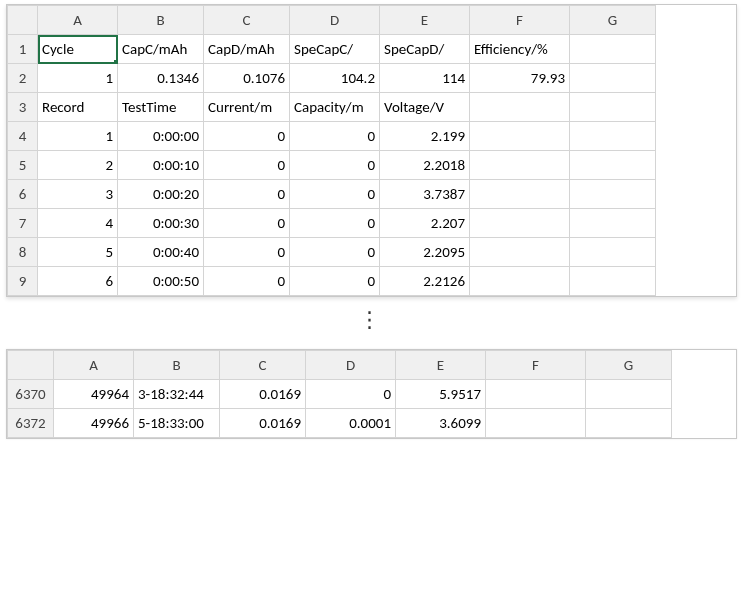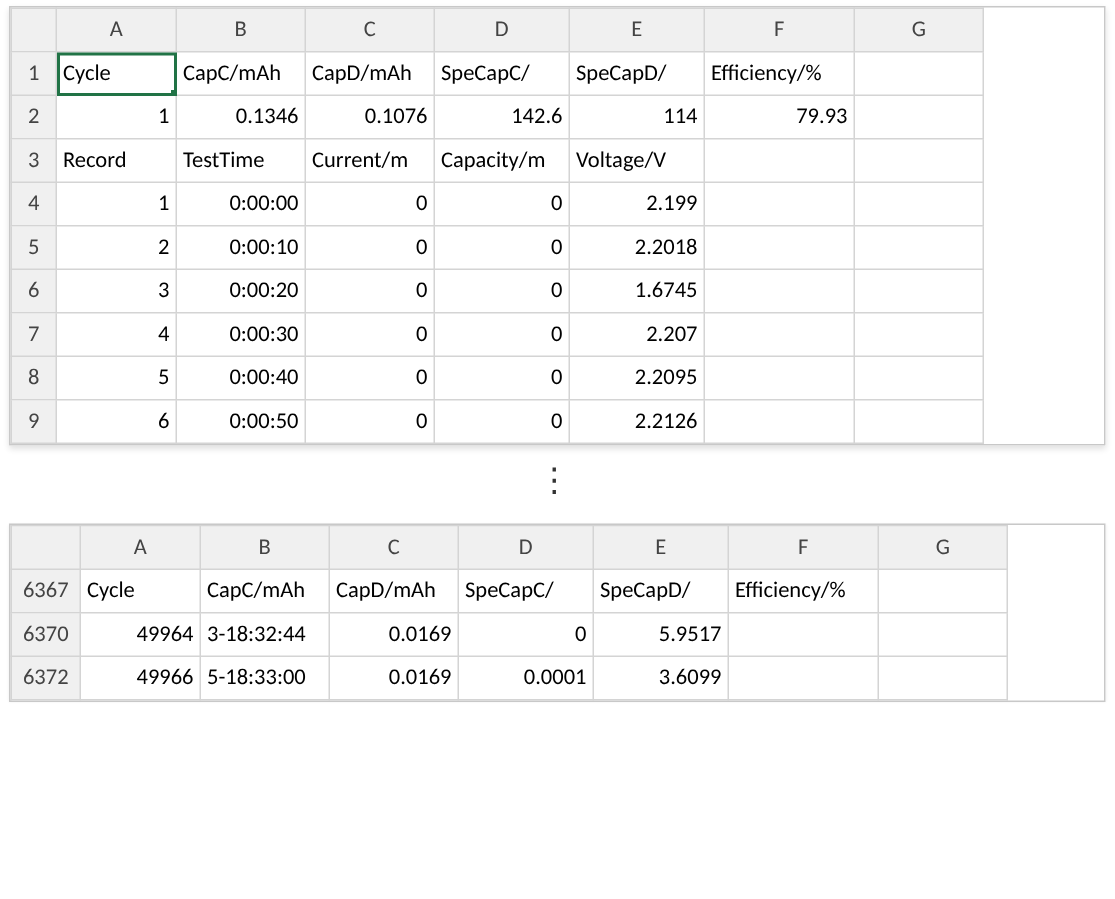--- a/index.html
+++ b/index.html
@@ -120,21 +120,21 @@
     <td class="txt truncate">SpeCapC/</td>
     <td class="txt truncate">SpeCapD/</td>
     <td class="txt truncate">Efficiency/%</td>
     <td class="txt truncate"></td>
   </tr>
   <tr>
     <td class="rowhdr">2</td>
     <td class="num">1</td>
     <td class="num">0.1346</td>
     <td class="num">0.1076</td>
-    <td class="num">142.6</td>
+    <td class="num">104.2</td>
     <td class="num">114</td>
     <td class="num">79.93</td>
     <td class="num"></td>
   </tr>
   <tr>
     <td class="rowhdr">3</td>
     <td class="txt truncate">Record</td>
     <td class="txt truncate">TestTime</td>
     <td class="txt truncate">Current/m</td>
     <td class="txt truncate">Capacity/m</td>
@@ -161,21 +161,21 @@
     <td class="num">2.2018</td>
     <td class="num"></td>
     <td class="num"></td>
   </tr>
   <tr>
     <td class="rowhdr">6</td>
     <td class="num">3</td>
     <td class="num">0:00:20</td>
     <td class="num">0</td>
     <td class="num">0</td>
-    <td class="num">1.6745</td>
+    <td class="num">3.7387</td>
     <td class="num"></td>
     <td class="num"></td>
   </tr>
   <tr>
     <td class="rowhdr">7</td>
     <td class="num">4</td>
     <td class="num">0:00:30</td>
     <td class="num">0</td>
     <td class="num">0</td>
     <td class="num">2.207</td>
@@ -226,30 +226,20 @@
     <th class="hdr">A</th>
     <th class="hdr">B</th>
     <th class="hdr">C</th>
     <th class="hdr">D</th>
     <th class="hdr">E</th>
     <th class="hdr">F</th>
     <th class="hdr">G</th>
   </tr>
 
   <tr>
-    <td class="rowhdr">6367</td>
-    <td class="txt truncate">Cycle</td>
-    <td class="txt truncate">CapC/mAh</td>
-    <td class="txt truncate">CapD/mAh</td>
-    <td class="txt truncate">SpeCapC/</td>
-    <td class="txt truncate">SpeCapD/</td>
-    <td class="txt truncate">Efficiency/%</td>
-    <td class="txt truncate"></td>
-  </tr>
-  <tr>
     <td class="rowhdr">6370</td>
     <td class="num">49964</td>
     <td class="txt truncate">3-18:32:44</td>
     <td class="num">0.0169</td>
     <td class="num">0</td>
     <td class="num">5.9517</td>
     <td class="num"></td>
     <td class="num"></td>
   </tr>
   <tr>

